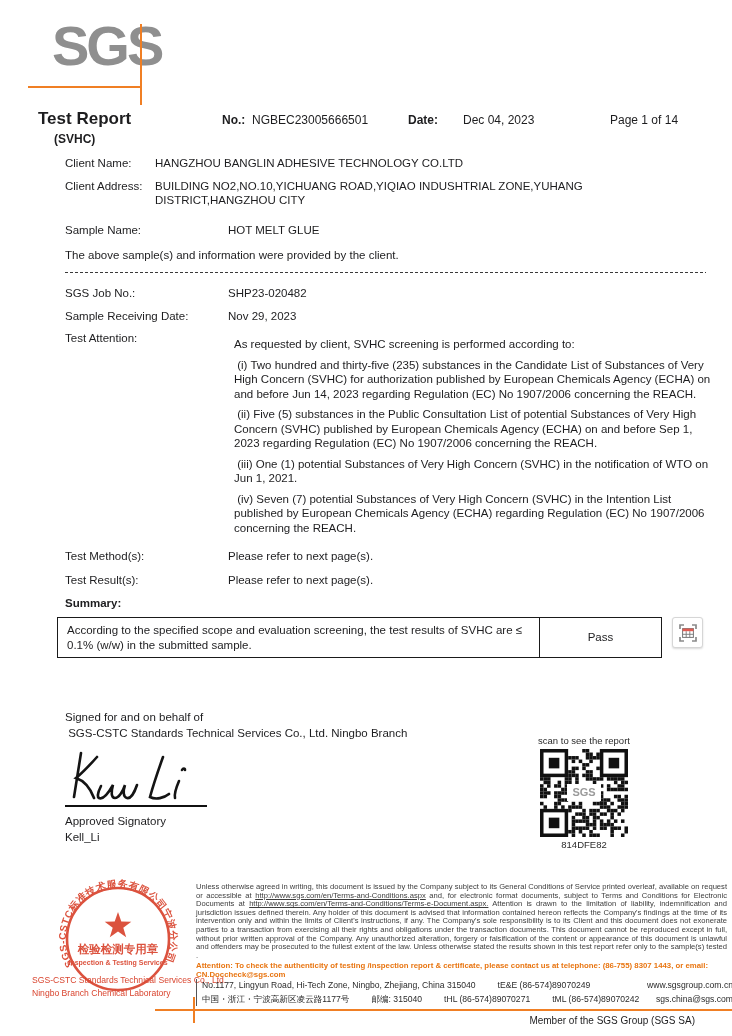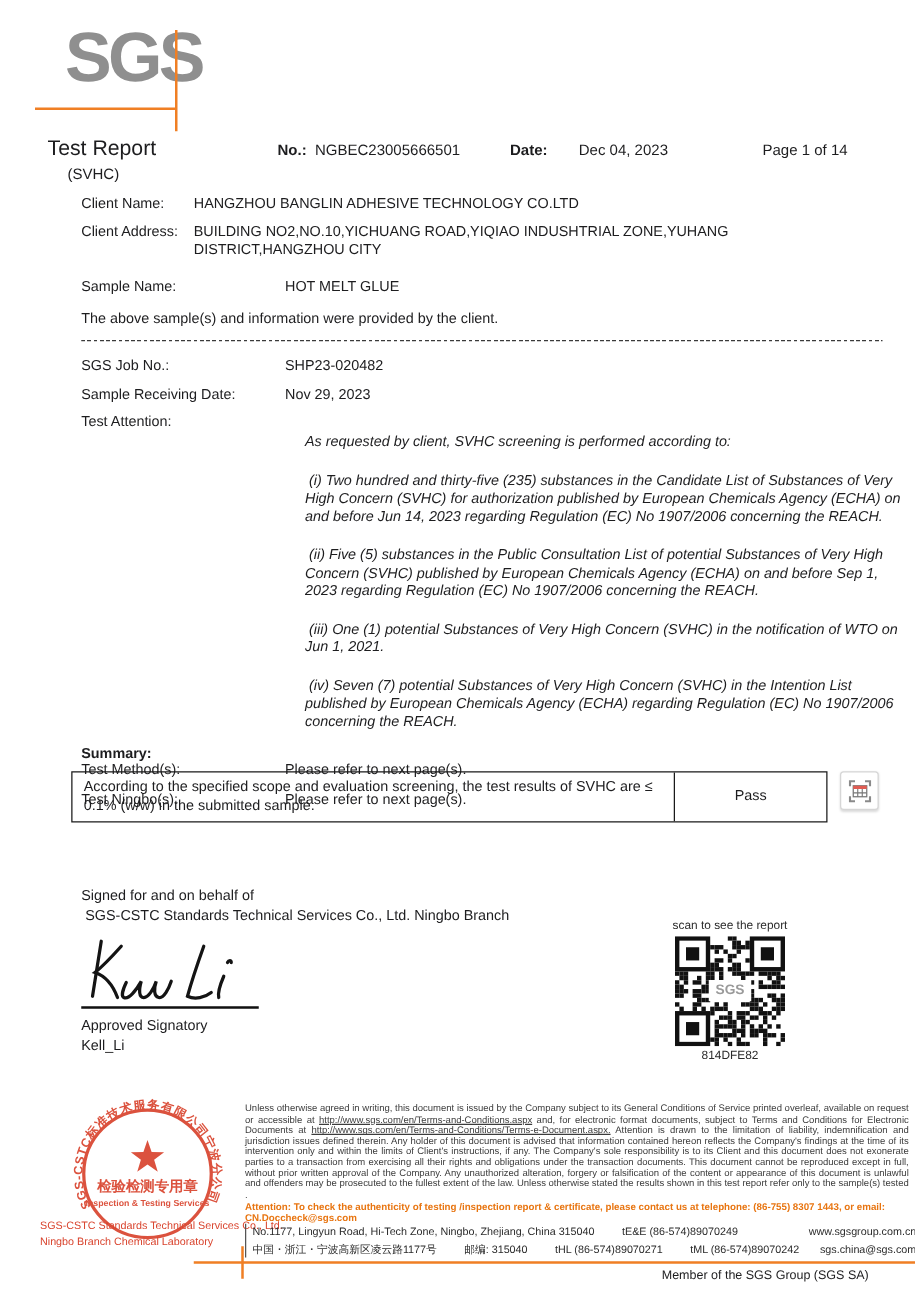--- a/index.html
+++ b/index.html
@@ -8,36 +8,36 @@
     font-family:"Liberation Sans","DejaVu Sans",sans-serif;color:#1d1d1f;
     overflow:hidden;-webkit-font-smoothing:antialiased;
   }
   
   .logo{position:absolute;left:52px;top:18px;font-weight:800;font-size:56px;
     letter-spacing:-3px;color:#8f8f8f;line-height:1;font-stretch:condensed;}
   .logo-hline{position:absolute;left:28px;top:86px;width:113px;height:2px;background:#f07f24;}
   .logo-vline{position:absolute;left:140px;top:24px;width:2px;height:81px;background:#f07f24;}
   
   .hdr{position:absolute;top:108px;left:0;width:732px;font-size:12px;}
-  .hdr .title{position:absolute;left:38px;top:0;font-size:17px;font-weight:normal;line-height:21px;}
+  .hdr .title{position:absolute;left:38px;top:0;font-size:17px;font-weight:bold;line-height:21px;}
   .hdr .title .l2{padding-left:16px;font-size:12px;}
   .hdr .fld{position:absolute;top:5px;}
   .b{font-weight:bold;}
   
   .sec{position:absolute;left:65px;right:26px;font-size:11.5px;line-height:14.5px;}
   .row{display:flex;margin-bottom:8px;}
   .lbl-90{flex:0 0 90px;}
   .lbl-163{flex:0 0 163px;}
   .val{flex:1;}
   .addr-val{max-width:452px;}
   .note{margin-top:11px;}
   .dashes{margin-top:9px;height:2px;
     background:repeating-linear-gradient(90deg,#3a3a3a 0 3px,transparent 3px 5px);
     background-size:100% 1.4px;background-repeat:no-repeat;}
-  .req p{margin:16px;white-space:pre-wrap;width:478px;font-style:italic;}
+  .req p{margin:6px;white-space:pre-wrap;width:478px;}
   
   .sum-head{position:absolute;left:65px;top:597px;font-size:11.5px;font-weight:bold;}
   .sum-table{position:absolute;left:57px;top:617px;width:603px;display:flex;
     border:1.6px solid #1a1a1a;font-size:11.5px;line-height:14.5px;}
   .sum-cell{padding:5px 9px;flex:1;}
   .sum-pass{flex:0 0 121px;border-left:1.6px solid #1a1a1a;display:flex;
     align-items:center;justify-content:center;}
   .tool-btn{position:absolute;left:672px;top:617px;width:29px;height:29px;
     background:#fff;border:1px solid #d6d6d6;border-radius:3px;box-shadow:0 1px 2px rgba(0,0,0,.15);
     display:flex;align-items:center;justify-content:center;cursor:pointer;}
@@ -124,21 +124,21 @@
       <p> (ii) Five (5) substances in the Public Consultation List of potential Substances of Very High Concern (SVHC) published by European Chemicals Agency (ECHA) on and before Sep 1, 2023 regarding Regulation (EC) No 1907/2006 concerning the REACH.</p>
       <p> (iii) One (1) potential Substances of Very High Concern (SVHC) in the notification of WTO on Jun 1, 2021.</p>
       <p> (iv) Seven (7) potential Substances of Very High Concern (SVHC) in the Intention List published by European Chemicals Agency (ECHA) regarding Regulation (EC) No 1907/2006 concerning the REACH.</p>
     </div>
   </div>
   <div class="row" style="margin-bottom:9px;">
     <div class="lbl-163">Test Method(s):</div>
     <div class="val">Please refer to next page(s).</div>
   </div>
   <div class="row">
-    <div class="lbl-163">Test Ningbo(s):</div>
+    <div class="lbl-163">Test Result(s):</div>
     <div class="val">Please refer to next page(s).</div>
   </div>
 </div>
 
 <div class="sum-head">Summary:</div>
 <div class="sum-table">
   <div class="sum-cell">According to the specified scope and evaluation screening, the test results of SVHC are ≤ 0.1% (w/w) in the submitted sample.</div>
   <div class="sum-pass">Pass</div>
 </div>
 <div class="tool-btn">

